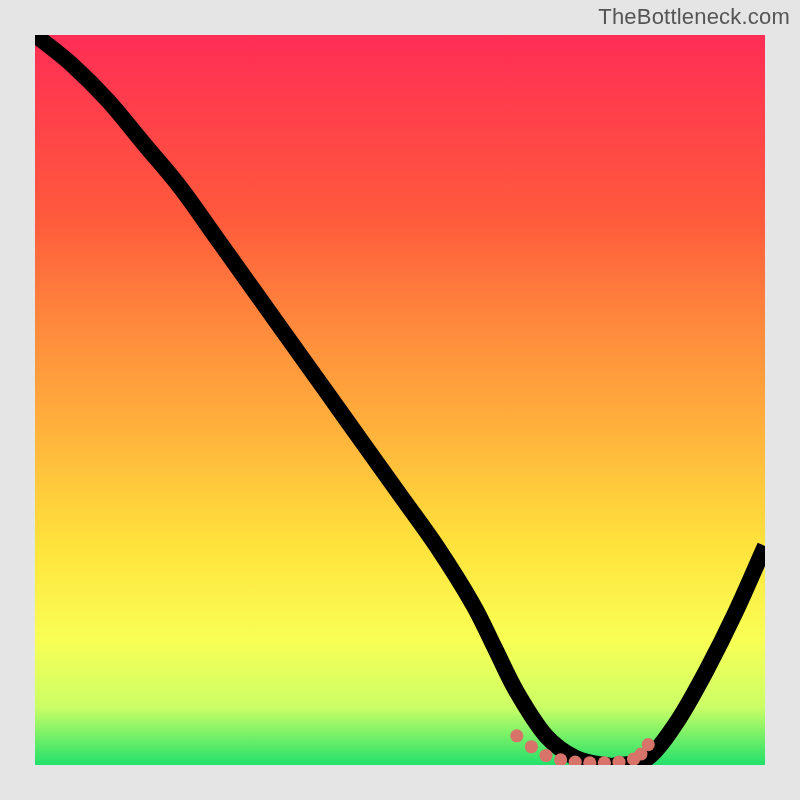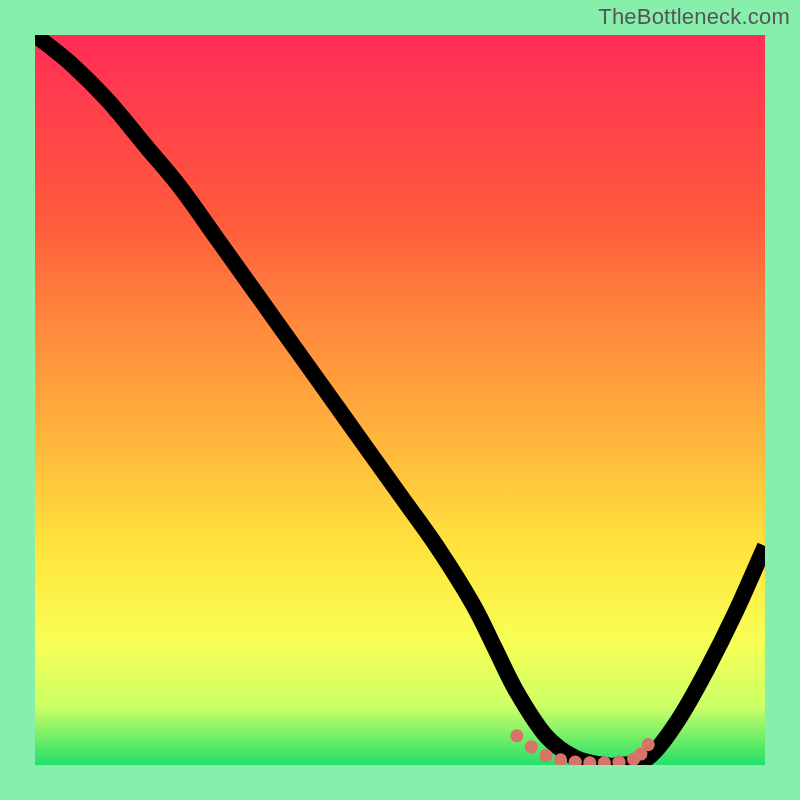--- a/index.html
+++ b/index.html
@@ -8,21 +8,21 @@
     background: #000;
     width: 800px;
     height: 800px;
     overflow: hidden;
     font-family: Arial, Helvetica, sans-serif;
   }
   .frame {
     position: relative;
     width: 800px;
     height: 800px;
-    background: #86efac;
+    background: #e5e5e5;
   }
   .watermark {
     position: absolute;
     top: 4px;
     right: 10px;
     color: #555;
     font-size: 22px;
     font-weight: 500;
     letter-spacing: 0.2px;
     z-index: 10;

